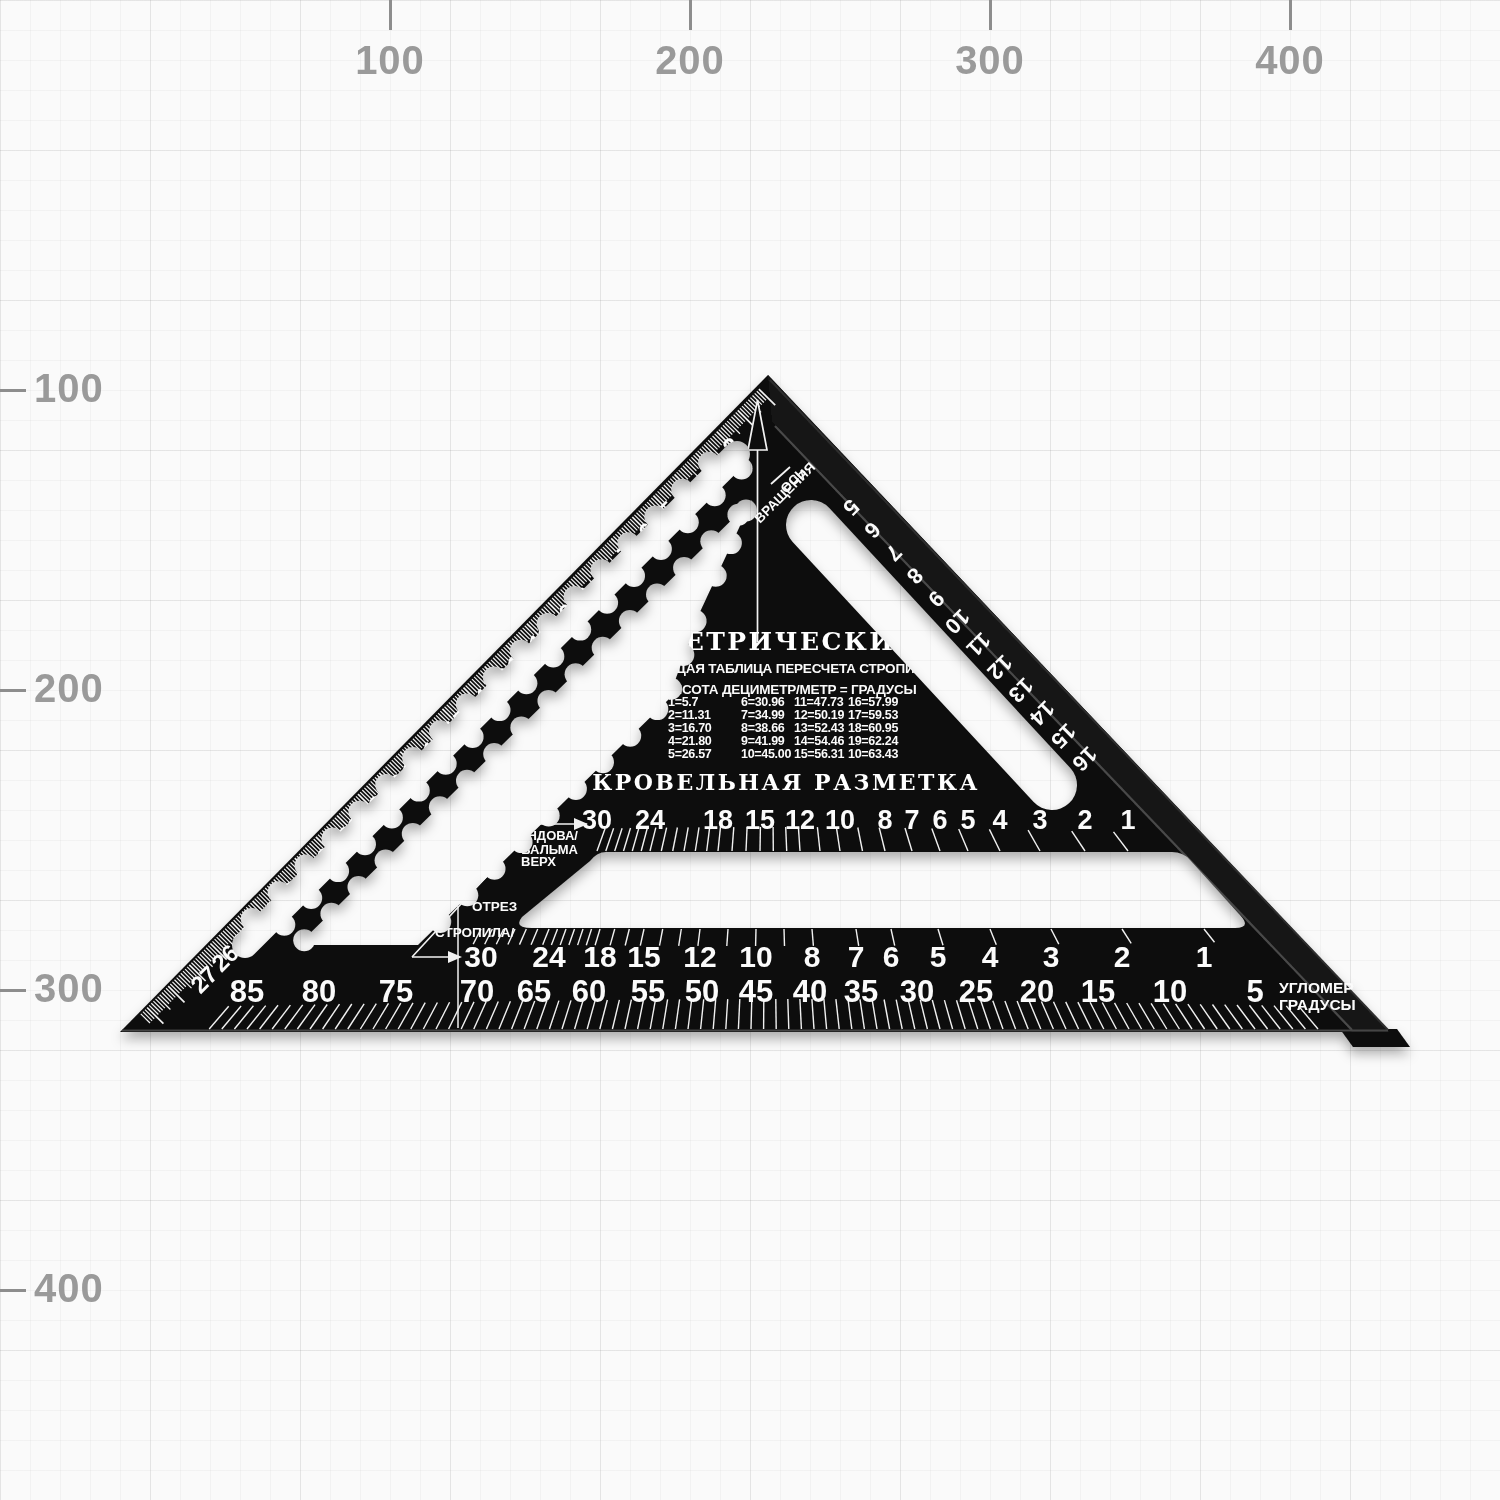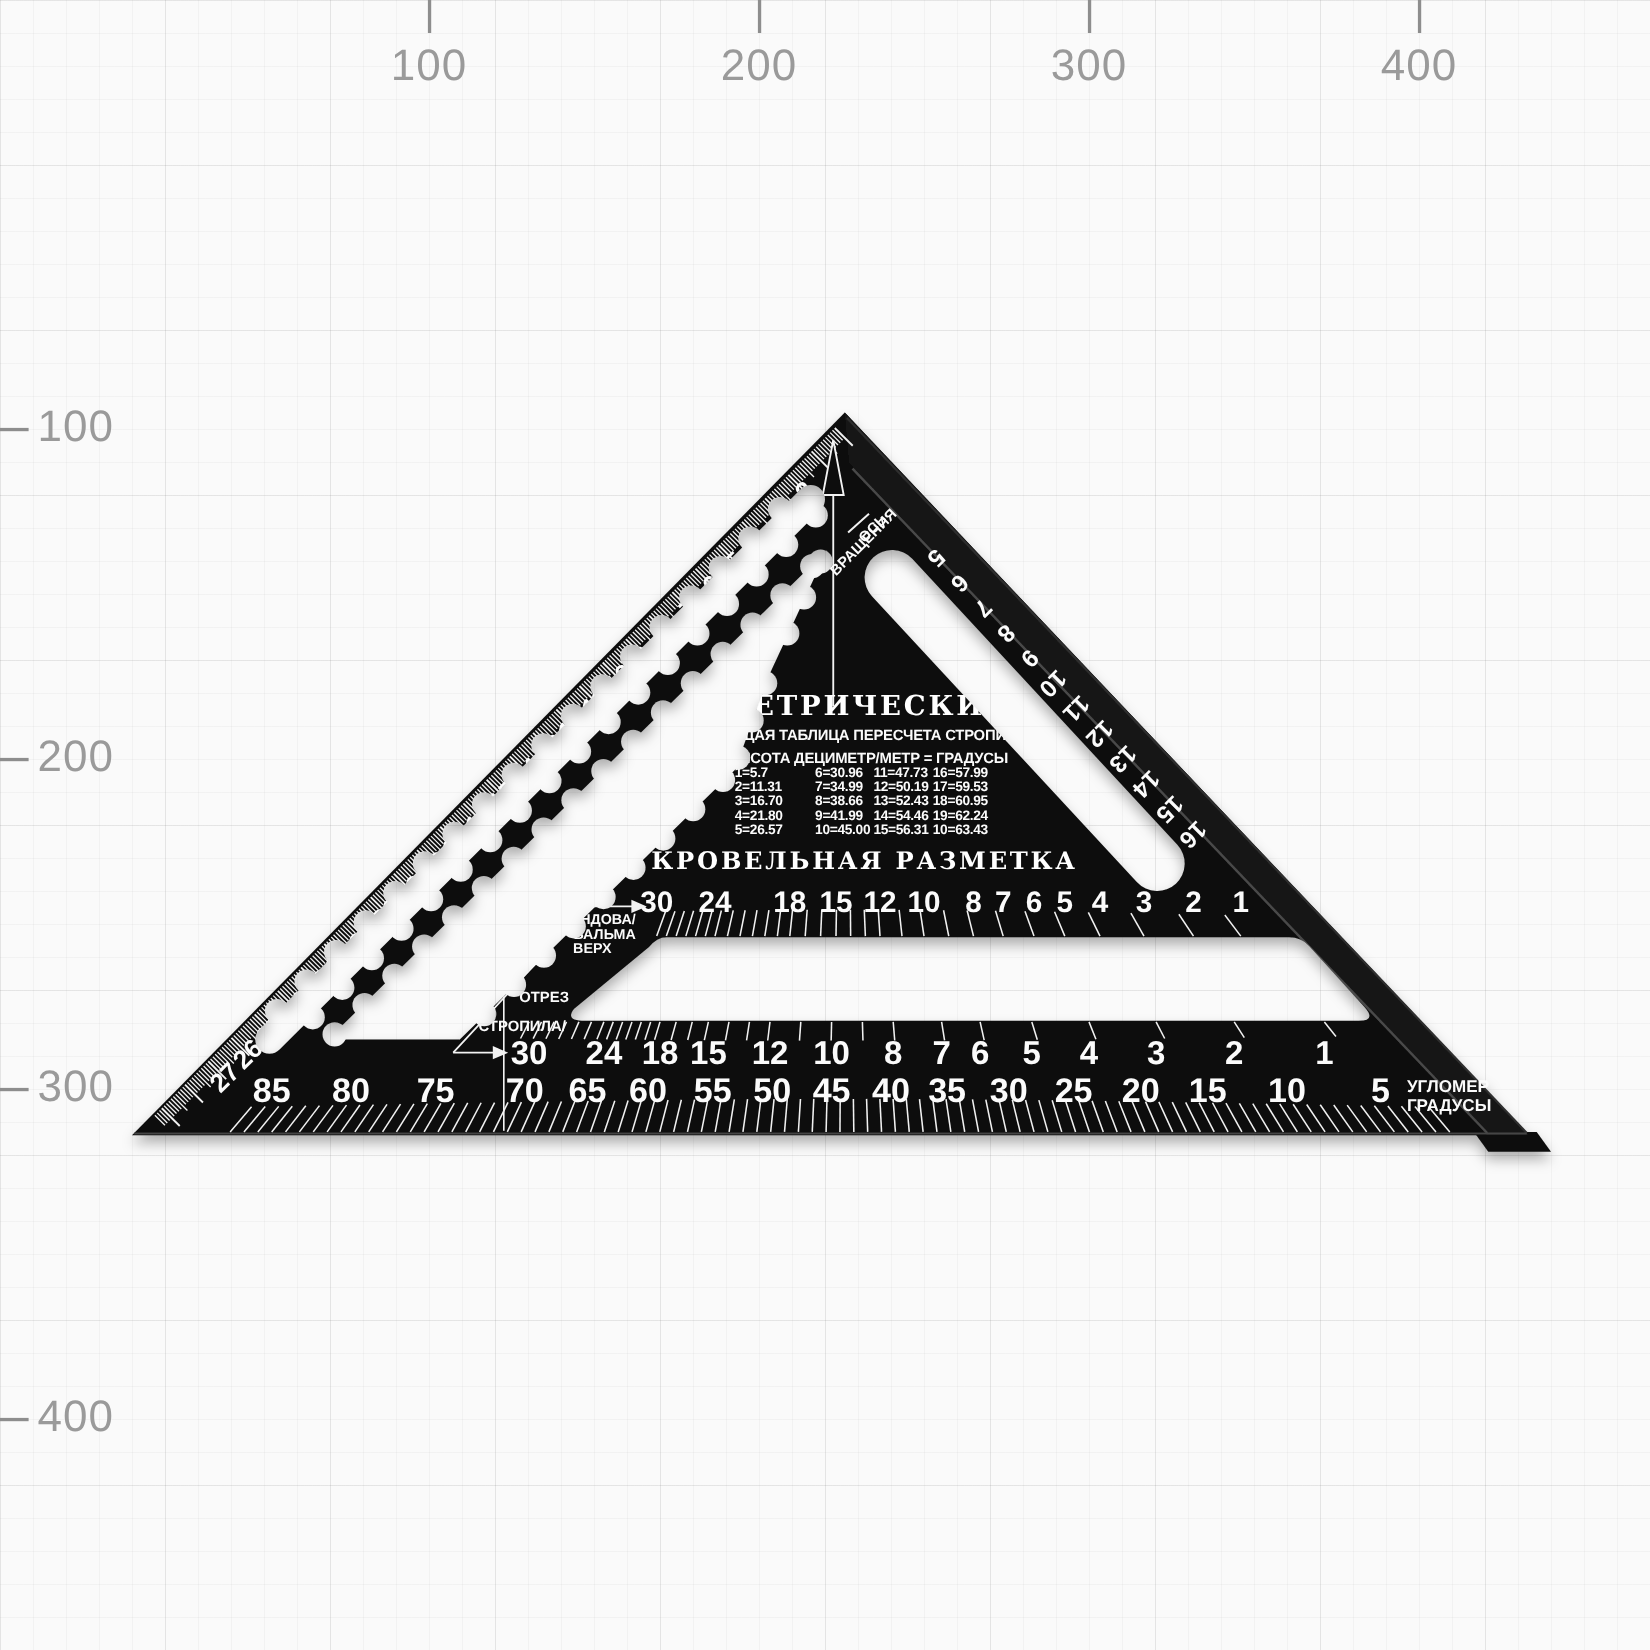--- a/index.html
+++ b/index.html
@@ -8,21 +8,21 @@
     background-color:#fafafa;
     background-image:
       linear-gradient(rgba(110,110,110,0.10) 1px, transparent 1px),
       linear-gradient(90deg, rgba(110,110,110,0.10) 1px, transparent 1px),
       linear-gradient(rgba(110,110,110,0.055) 1px, transparent 1px),
       linear-gradient(90deg, rgba(110,110,110,0.055) 1px, transparent 1px);
     background-size:150px 150px,150px 150px,30px 30px,30px 30px;
     font-family:"Liberation Sans",sans-serif;
   }
   .axis-label{
-    position:absolute;color:#9a9a9a;font-size:40px;font-weight:400;
+    position:absolute;color:#9a9a9a;font-size:40px;font-weight:700;
     letter-spacing:1px;
   }
   .axis-tick-v{position:absolute;top:0;width:3px;height:30px;background:#8d8d8d;}
   .axis-tick-h{position:absolute;left:0;height:3px;width:26px;background:#8d8d8d;}
   svg text{user-select:none;}
   .num{font-family:"Liberation Sans",sans-serif;font-weight:700;fill:#fbfbfb;}
   .srf{font-family:"DejaVu Serif",serif;font-weight:700;fill:#ffffff;}
 </style>
 </head>
 <body>

